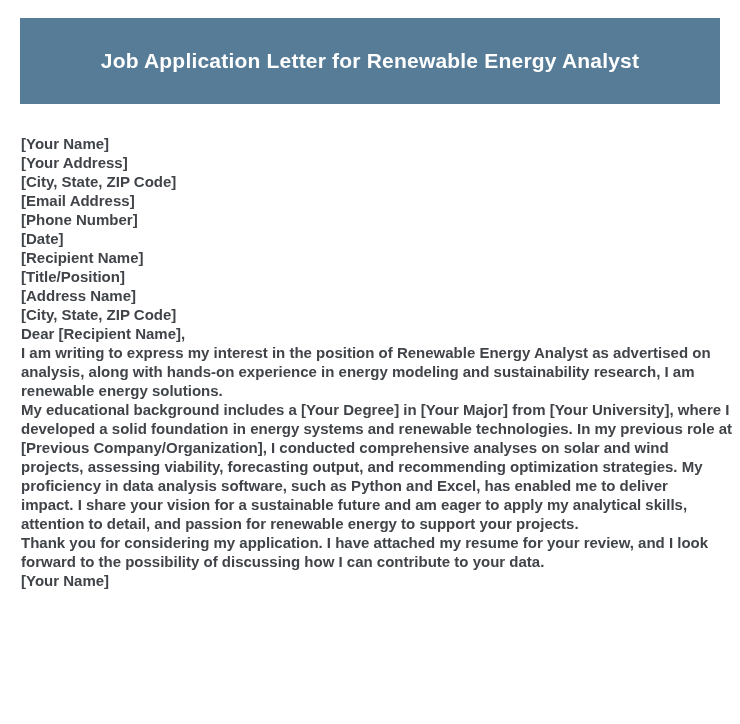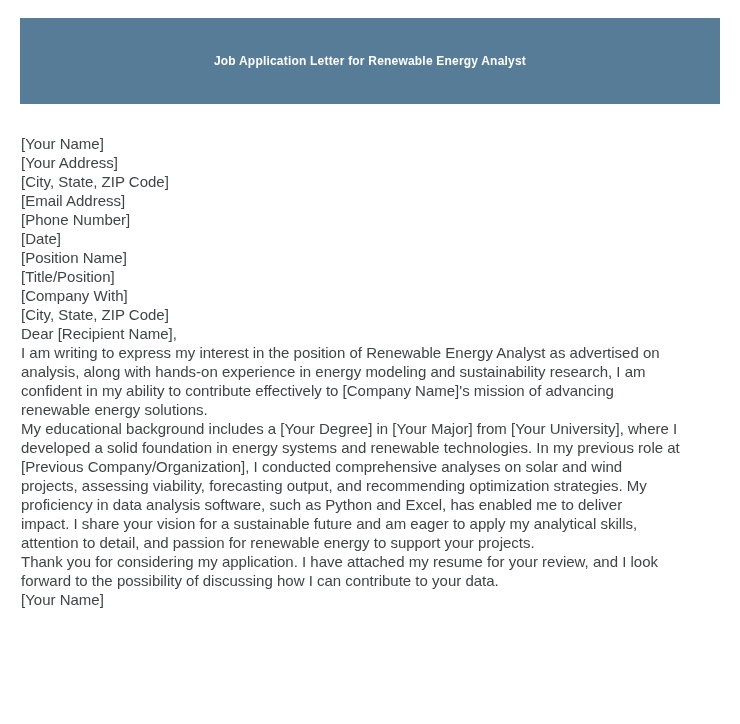--- a/index.html
+++ b/index.html
@@ -21,61 +21,61 @@
     width: 700px;
     height: 86px;
     background: var(--accent, #567c97);
     display: flex;
     align-items: center;
     justify-content: center;
   }
   .header-band h1 {
     margin: 0;
     color: var(--title-color, #ffffff);
-    font-size: 12px;
+    font-size: 21px;
     font-weight: 600;
     letter-spacing: 0.2px;
     text-align: center;
   }
   .letter-body {
     position: absolute;
     left: 21px;
     top: 134px;
     width: 706px;
     color: var(--text-color, #404449);
     font-size: 15px;
     line-height: 19px;
+    font-weight: bold;
   }
   .letter-line {
     white-space: pre;
     height: 19px;
   }
 </style>
 </head>
 <body style="background: rgb(255, 255, 255);">
 
 <div class="page">
   <header class="header-band">
     <h1>Job Application Letter for Renewable Energy Analyst</h1>
   </header>
   <main class="letter-body" id="letter-body">
       <div class="letter-line">[Your Name]</div>
       <div class="letter-line">[Your Address]</div>
       <div class="letter-line">[City, State, ZIP Code]</div>
       <div class="letter-line">[Email Address]</div>
       <div class="letter-line">[Phone Number]</div>
       <div class="letter-line">[Date]</div>
-      <div class="letter-line">[Position Name]</div>
+      <div class="letter-line">[Recipient Name]</div>
       <div class="letter-line">[Title/Position]</div>
-      <div class="letter-line">[Company With]</div>
+      <div class="letter-line">[Address Name]</div>
       <div class="letter-line">[City, State, ZIP Code]</div>
       <div class="letter-line">Dear [Recipient Name],</div>
       <div class="letter-line">I am writing to express my interest in the position of Renewable Energy Analyst as advertised on</div>
       <div class="letter-line">analysis, along with hands-on experience in energy modeling and sustainability research, I am</div>
-      <div class="letter-line">confident in my ability to contribute effectively to [Company Name]'s mission of advancing</div>
       <div class="letter-line">renewable energy solutions.</div>
       <div class="letter-line">My educational background includes a [Your Degree] in [Your Major] from [Your University], where I</div>
       <div class="letter-line">developed a solid foundation in energy systems and renewable technologies. In my previous role at</div>
       <div class="letter-line">[Previous Company/Organization], I conducted comprehensive analyses on solar and wind</div>
       <div class="letter-line">projects, assessing viability, forecasting output, and recommending optimization strategies. My</div>
       <div class="letter-line">proficiency in data analysis software, such as Python and Excel, has enabled me to deliver</div>
       <div class="letter-line">impact. I share your vision for a sustainable future and am eager to apply my analytical skills,</div>
       <div class="letter-line">attention to detail, and passion for renewable energy to support your projects.</div>
       <div class="letter-line">Thank you for considering my application. I have attached my resume for your review, and I look</div>
       <div class="letter-line">forward to the possibility of discussing how I can contribute to your data.</div>

